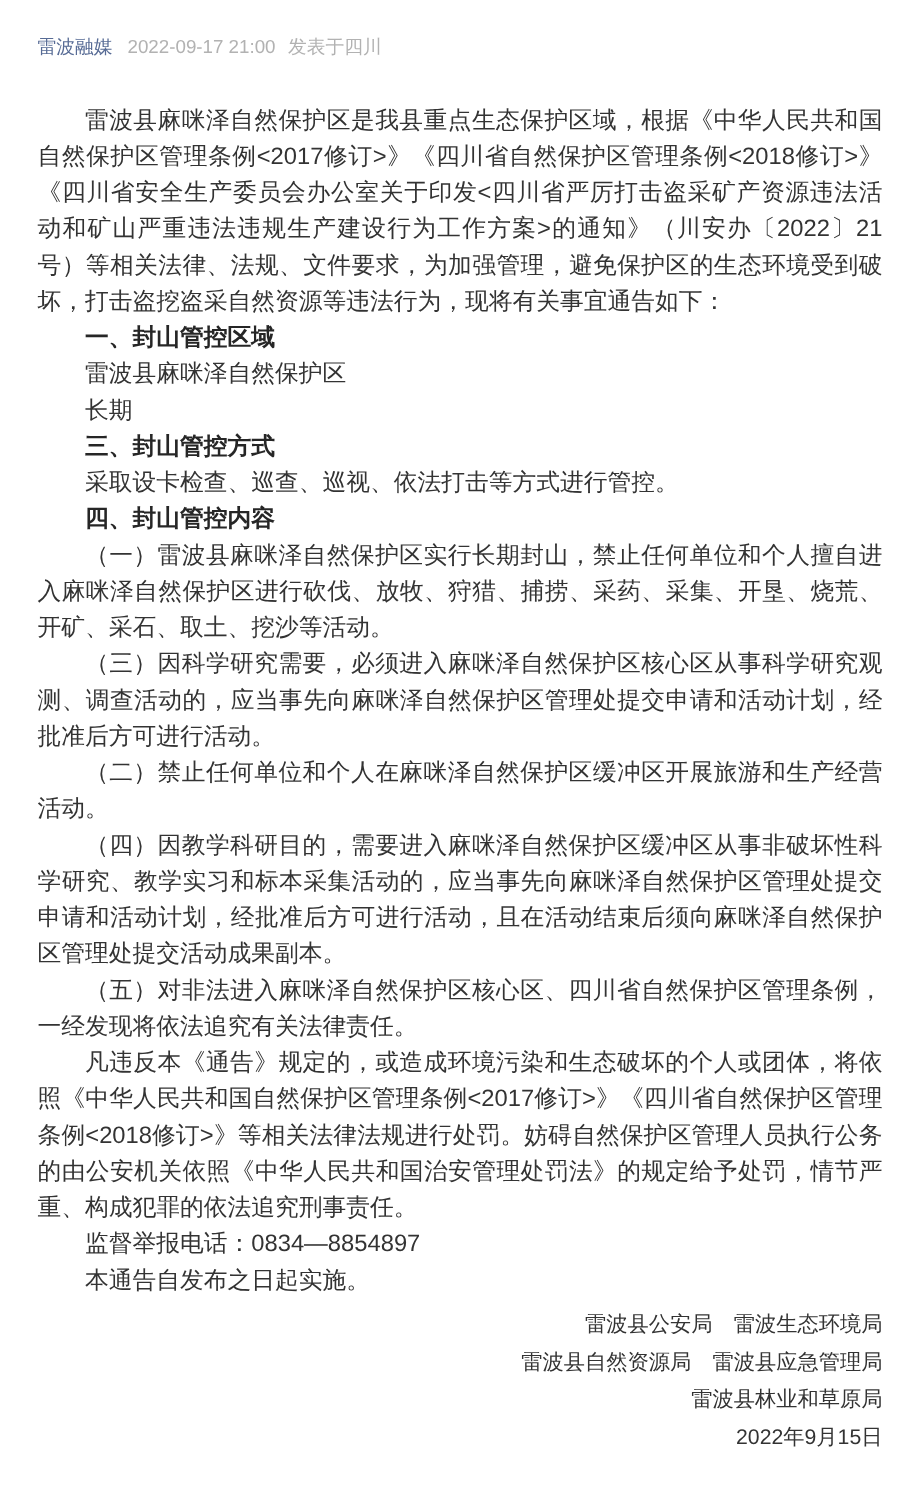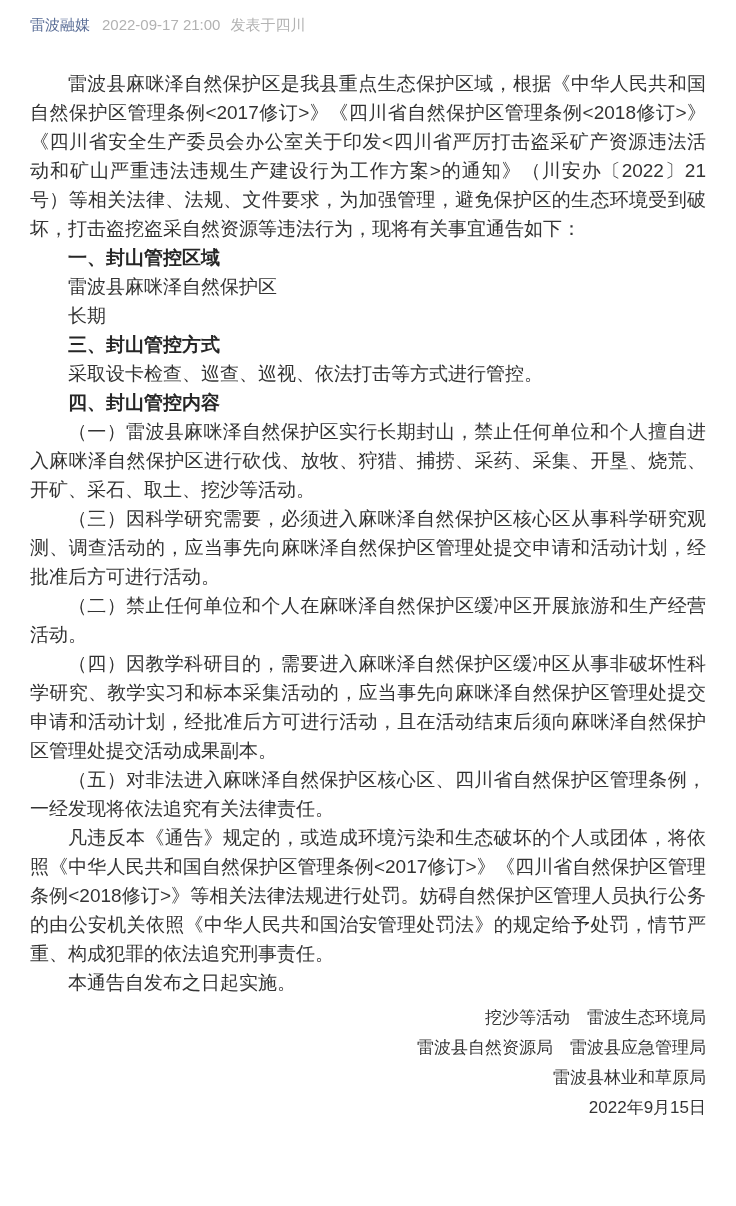--- a/index.html
+++ b/index.html
@@ -16,21 +16,21 @@
     background: #ffffff;
   }
   .title {
     margin: 0 0 13px 0;
     font-size: 22px;
     line-height: 30px;
     font-weight: bold;
     color: var(--c-title, #262626);
   }
   .byline {
-    margin: 0 0 34px 0;
+    margin: 13px 0 34px 0;
     font-size: 15px;
     line-height: 21px;
     white-space: nowrap;
   }
   .byline .account {
     color: var(--c-link, #576b95);
     text-decoration: none;
     cursor: pointer;
     margin-right: 12px;
   }
@@ -84,23 +84,24 @@
     <p>长期</p>
     <p class="h">三、封山管控方式</p>
     <p>采取设卡检查、巡查、巡视、依法打击等方式进行管控。</p>
     <p class="h">四、封山管控内容</p>
     <p>（一）雷波县麻咪泽自然保护区实行长期封山，禁止任何单位和个人擅自进入麻咪泽自然保护区进行砍伐、放牧、狩猎、捕捞、采药、采集、开垦、烧荒、开矿、采石、取土、挖沙等活动。</p>
     <p>（三）因科学研究需要，必须进入麻咪泽自然保护区核心区从事科学研究观测、调查活动的，应当事先向麻咪泽自然保护区管理处提交申请和活动计划，经批准后方可进行活动。</p>
     <p>（二）禁止任何单位和个人在麻咪泽自然保护区缓冲区开展旅游和生产经营活动。</p>
     <p>（四）因教学科研目的，需要进入麻咪泽自然保护区缓冲区从事非破坏性科学研究、教学实习和标本采集活动的，应当事先向麻咪泽自然保护区管理处提交申请和活动计划，经批准后方可进行活动，且在活动结束后须向麻咪泽自然保护区管理处提交活动成果副本。</p>
     <p>（五）对非法进入麻咪泽自然保护区核心区、四川省自然保护区管理条例，一经发现将依法追究有关法律责任。</p>
     <p>凡违反本《通告》规定的，或造成环境污染和生态破坏的个人或团体，将依照《中华人民共和国自然保护区管理条例&lt;2017修订&gt;》《四川省自然保护区管理条例&lt;2018修订&gt;》等相关法律法规进行处罚。妨碍自然保护区管理人员执行公务的由公安机关依照《中华人民共和国治安管理处罚法》的规定给予处罚，情节严重、构成犯罪的依法追究刑事责任。</p>
+    <p>监督举报电话：0834—8854897</p>
     <p>本通告自发布之日起实施。</p>
   </div>
 
   <div class="sign">
-    <p>挖沙等活动　雷波生态环境局</p>
+    <p>雷波县公安局　雷波生态环境局</p>
     <p>雷波县自然资源局　雷波县应急管理局</p>
     <p>雷波县林业和草原局</p>
     <p>2022年9月15日</p>
   </div>
 
 </div>
 
 </body></html>

